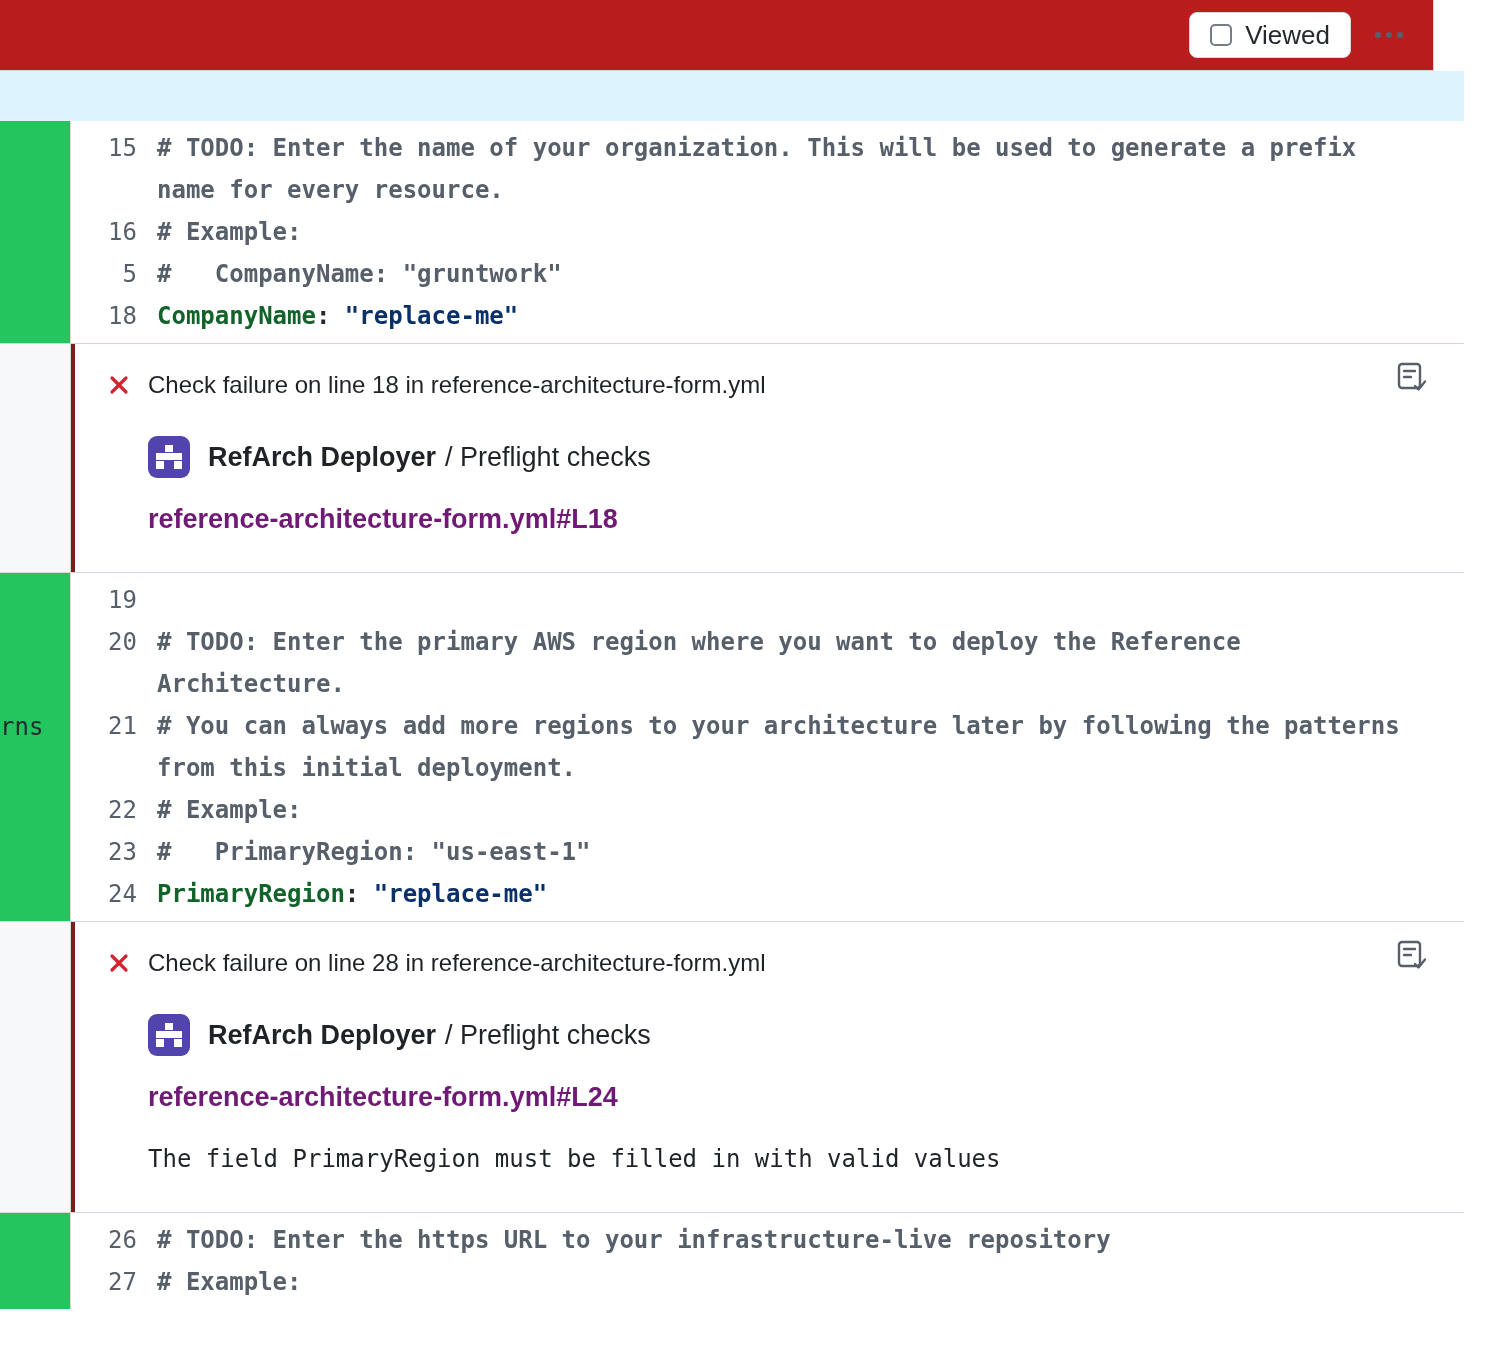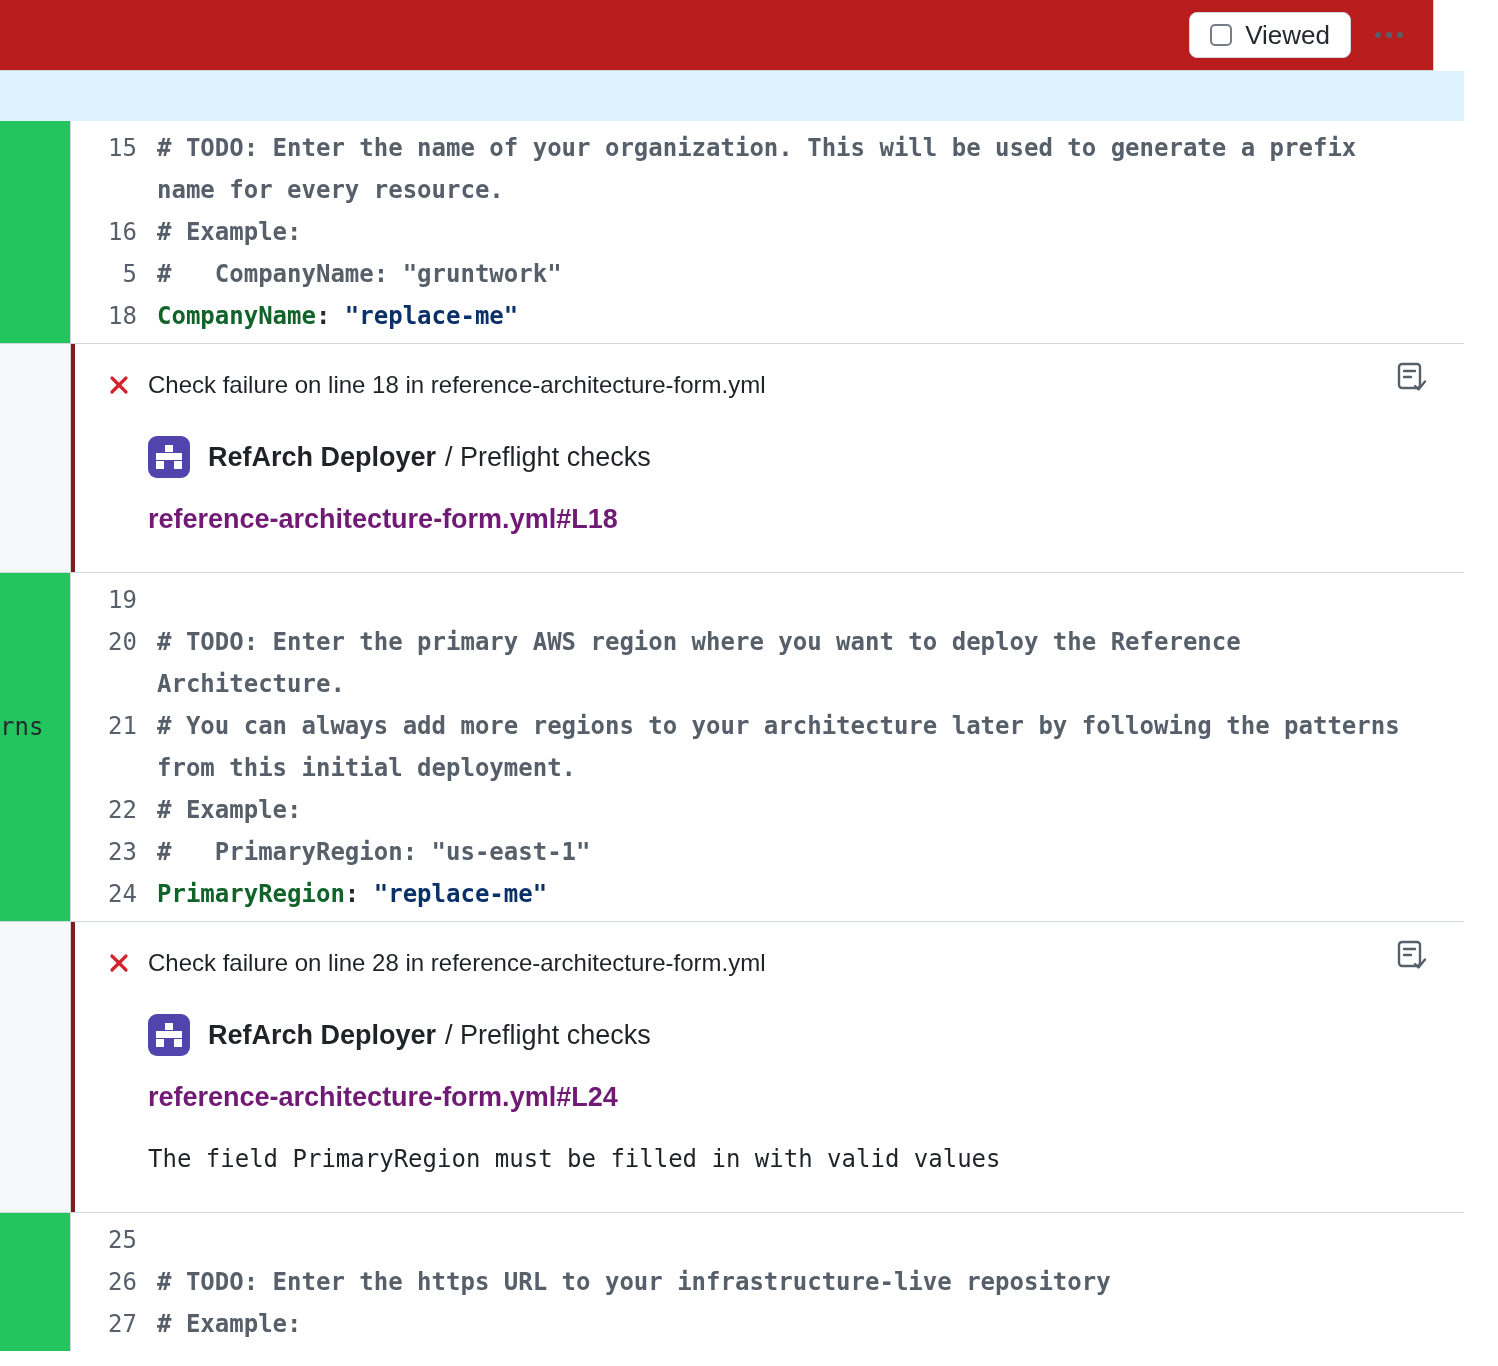--- a/index.html
+++ b/index.html
@@ -246,24 +246,20 @@
         </div>
       </div>
     </section>
 
     <section class="code-row">
       <div class="gutter">
         <span class="gutter-label"></span>
       </div>
       <div class="code-lines">
           <div class="code-line">
-            <span class="ln">25</span>
-            <span class="code-text"></span>
-          </div>
-          <div class="code-line">
             <span class="ln">26</span>
             <span class="code-text"><span class="tok-comment"># TODO: Enter the https URL to your infrastructure-live repository</span></span>
           </div>
           <div class="code-line">
             <span class="ln">27</span>
             <span class="code-text"><span class="tok-comment"># Example:</span></span>
           </div>
         </div>
     </section>
 

